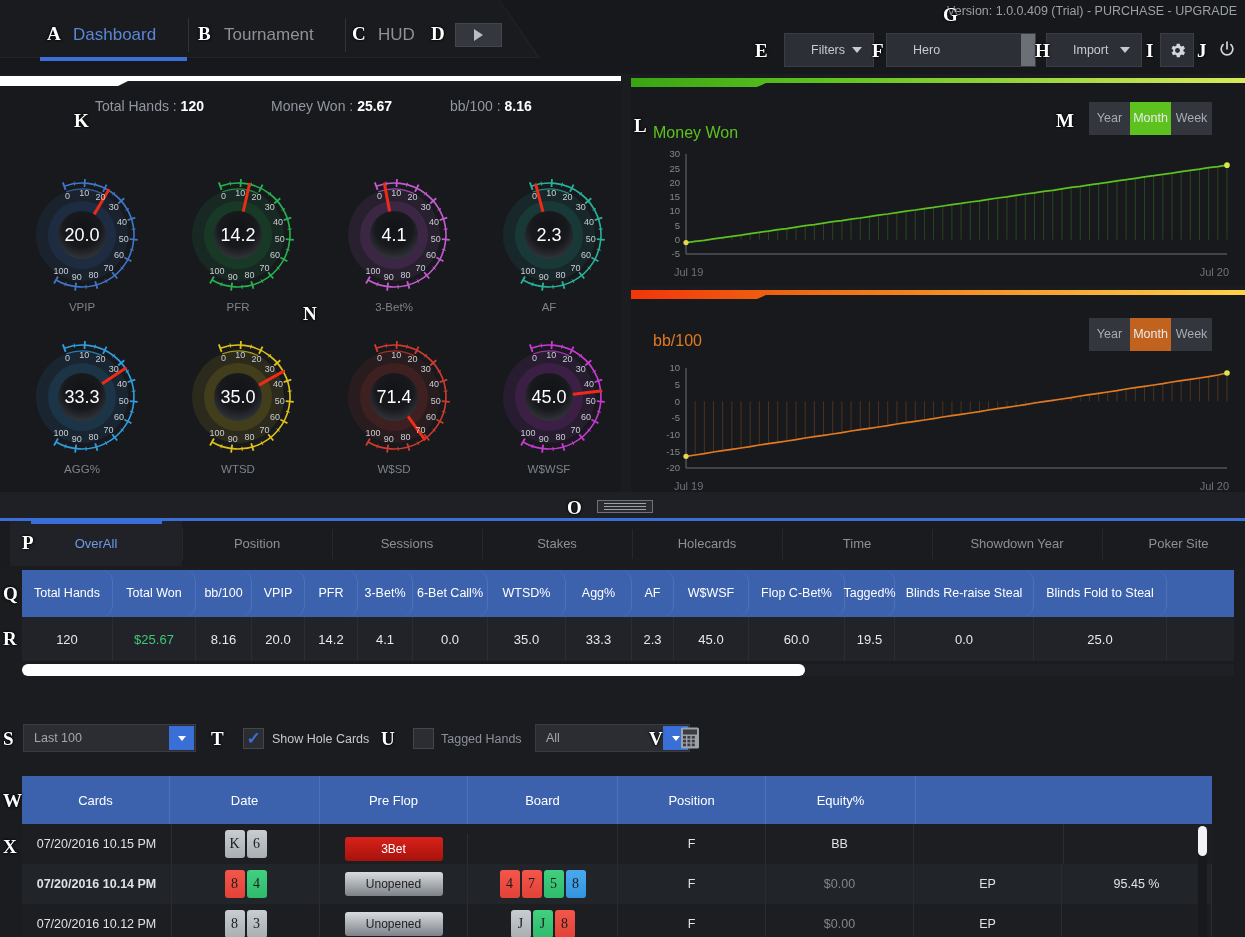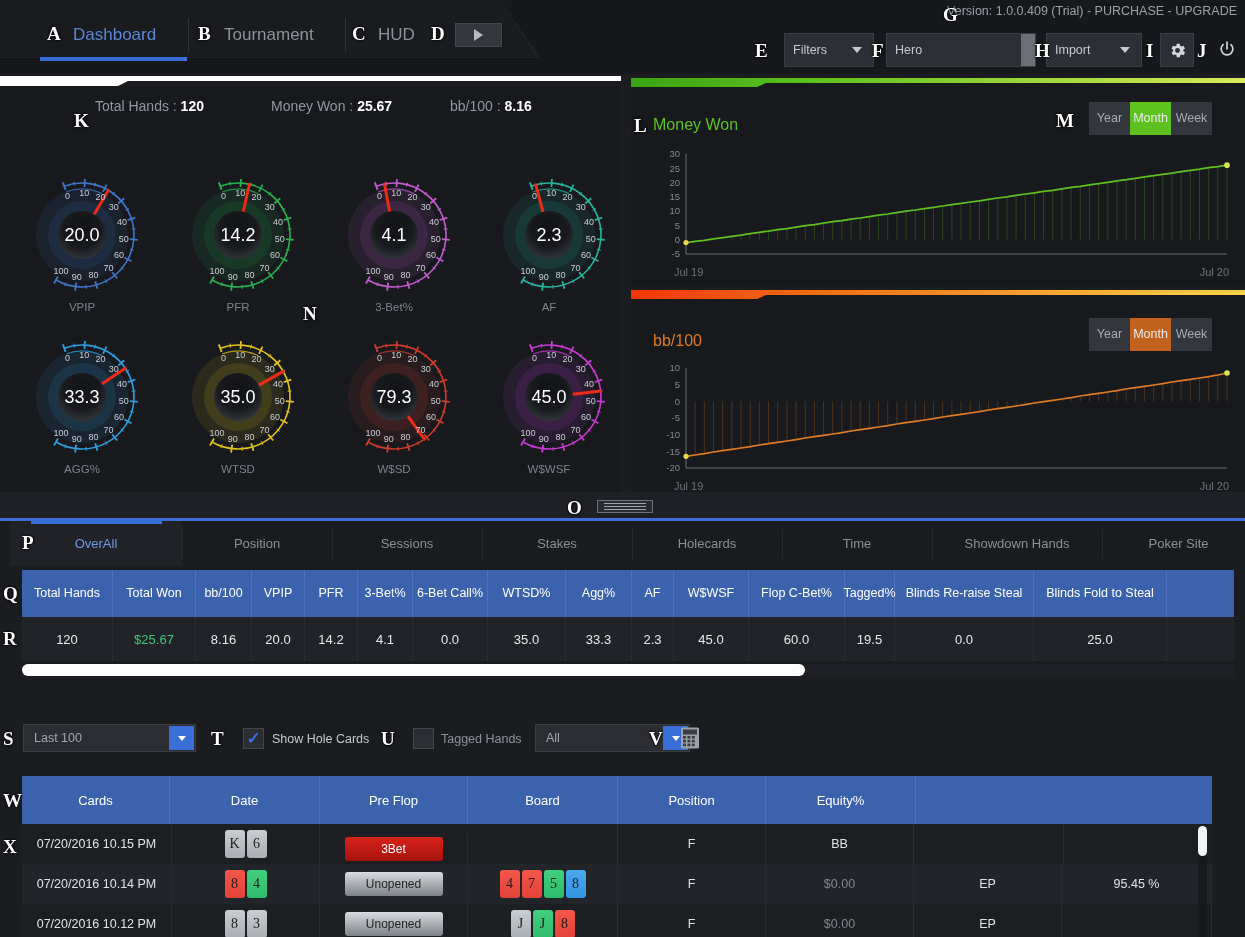--- a/index.html
+++ b/index.html
@@ -52,21 +52,21 @@
   }
   #version {
     position: absolute; right: 8px; top: 4px; font-size: 12.5px; color: #9ba0a7;
     cursor: pointer;
   }
   .ctrl {
     position: absolute; top: 33px; height: 34px;
     background: #2c2f35; border: 1px solid #3a3d44;
     display: flex; align-items: center; cursor: pointer;
   }
-  .ctrl .lbl { font-size: 12.5px; color: #c6cad0; padding-left: 8px; flex: 1; }
+  .ctrl .lbl { font-size: 12.5px; color: #c6cad0; padding-left: 26px; flex: 1; }
   .arrow-down {
     width: 0; height: 0; border-left: 5px solid transparent; border-right: 5px solid transparent;
     border-top: 6px solid #c6cad0; margin-right: 11px;
   }
   #ctrl-filters { left: 784px; width: 90px; }
   #ctrl-hero { left: 886px; width: 150px; background: #2c2f35; }
   #hero-scroll {
     width: 14px; height: 32px; background: #6b6f76; margin-left: auto;
   }
   #ctrl-import { left: 1046px; width: 96px; }
@@ -141,21 +141,21 @@
   .stab.sel { color: #6e9ae8; background: #202228; }
   #stab-cap { position: absolute; left: 31px; top: 519px; width: 131px; height: 5px; background: #3a6fd8; border-radius: 3px 3px 0 0; }
   .stabdiv { position: absolute; top: 529px; width: 1px; height: 30px; background: #26282d; }
 
   
   #statstable { position: absolute; left: 22px; top: 570px; width: 1212px; }
   #statshead { display: flex; height: 47px; background: #3c62ae; }
   #statshead div {
     display: flex; align-items: center; justify-content: center;
     font-size: 12.5px; color: #ffffff; border-right: 1px solid #4d72bb;
-    text-align: center; line-height: 1.1;
+    text-align: center; line-height: 1.1; border-radius: 12px;
   }
   #statsrow { display: flex; height: 44px; background: #212328; }
   #statsrow div {
     display: flex; align-items: center; justify-content: center;
     font-size: 13px; color: #e6e8eb; border-right: 1px solid #2b2d33;
   }
   #statsrow div.money { color: #3ec77a; }
   #hscroll {
     position: absolute; left: 22px; top: 664px; width: 1212px; height: 12px; background: #1e2025;
   }
@@ -575,21 +575,21 @@
         <span class="gnum" style="left: 59.1981px; top: 18.0576px; width: 16px; text-align: center;">10</span>
         <span class="gnum" style="left: 75.4116px; top: 22.2507px; width: 16px; text-align: center;">20</span>
         <span class="gnum" style="left: 88.6978px; top: 32.4455px; width: 16px; text-align: center;">30</span>
         <span class="gnum" style="left: 96.9444px; top: 47.0213px; width: 16px; text-align: center;">40</span>
         <span class="gnum" style="left: 98.8402px; top: 63.6605px; width: 16px; text-align: center;">50</span>
         <span class="gnum" style="left: 94.0838px; top: 79.7178px; width: 16px; text-align: center;">60</span>
         <span class="gnum" style="left: 83.4315px; top: 92.6401px; width: 16px; text-align: center;">70</span>
         <span class="gnum" style="left: 68.5768px; top: 100.373px; width: 16px; text-align: center;">80</span>
         <span class="gnum" style="left: 51.8815px; top: 101.687px; width: 16px; text-align: center;">90</span>
         <span class="gnum" style="left: 36px; top: 96.3731px; width: 16px; text-align: center;">100</span>
-        <div class="hub">79.3</div>
+        <div class="hub">71.4</div>
         <div class="glab">W$SD</div>
       </div>
       <div class="gauge" style="left: 484px; top: 246px;">
         <svg width="130" height="130" class="ring">
           <circle cx="65" cy="65" r="46" fill="#c939d4" opacity="0.1"></circle>
           <circle cx="65" cy="65" r="34" fill="#c939d4" opacity="0.13"></circle>
           <path d="M47.214952547065195 16.135983719132774 A 52 52 0 1 1 39.00000000000004 110.03332099679083" stroke="#c939d4" stroke-width="1.6" fill="none"></path>
           <path d="M49.26707340701921 21.77413944384822 A 46 46 0 0 1 85.16507275229756 23.655473870238318" stroke="#c939d4" stroke-width="1.2" fill="none" opacity="0.75"></path>
           <line x1="48.58303312036787" y1="19.894754202276403" x2="45.84687197376252" y2="12.377213235989139" stroke="#c939d4" stroke-width="1.8"></line>
           <line x1="67.51212589966131" y1="17.065782331780454" x2="67.93081354960486" y2="9.076746053743868" stroke="#c939d4" stroke-width="1.8"></line>
@@ -628,21 +628,21 @@
         <div class="hub">45.0</div>
         <div class="glab">W$WSF</div>
       </div>
     </div>
 </div>
 
 <div class="chartcard" id="card-money" style="top:78px; height:208px;">
   <div class="cardbar">
     <div class="inner" style="background:linear-gradient(90deg,#39a514 0%,#5dc21e 30%,#d9ea5a 100%);"></div>
   </div>
-  <div class="charttitle" style="top:38px; color:#5dc21e;">Money Won</div>
+  <div class="charttitle" style="top:46px; color:#5dc21e;">Money Won</div>
   <div class="rangebtns" style="top:24px;" id="mw-range">
       <div class="rangebtn">Year</div>
       <div class="rangebtn on" style="background: rgb(93, 194, 30);">Month</div>
       <div class="rangebtn">Week</div>
     </div>
   <svg id="svg-money" width="614" height="140" style="position:absolute;left:0;top:68px;">
       <line x1="55" y1="8" x2="55" y2="108" stroke="#6b6f76" stroke-width="1"></line>
       <line x1="55" y1="108" x2="596" y2="108" stroke="#6b6f76" stroke-width="1"></line>
       <line x1="64.16949152542372" y1="93.71428571428572" x2="64.16949152542372" y2="95.42857142857143" stroke="#5dc21e" stroke-width="0.8" opacity="0.33"></line>
       <line x1="73.33898305084746" y1="93.71428571428572" x2="73.33898305084746" y2="94.28571428571428" stroke="#5dc21e" stroke-width="0.8" opacity="0.33"></line>
@@ -814,21 +814,21 @@
   </div>
 <div id="blueline"></div>
 
 <div id="statstabs">
     <div class="stab sel" style="left: 10px; width: 172px;">OverAll</div>
     <div class="stab" style="left: 182px; width: 150px;">Position</div>
     <div class="stab" style="left: 332px; width: 150px;">Sessions</div>
     <div class="stab" style="left: 482px; width: 150px;">Stakes</div>
     <div class="stab" style="left: 632px; width: 150px;">Holecards</div>
     <div class="stab" style="left: 782px; width: 150px;">Time</div>
-    <div class="stab" style="left: 932px; width: 170px;">Showdown Hands</div>
+    <div class="stab" style="left: 932px; width: 170px;">Showdown Year</div>
     <div class="stab" style="left: 1102px; width: 153px;">Poker Site</div>
   </div>
 <div id="stab-cap"></div>
 
 <div id="statstable">
   <div id="statshead">
       <div style="width: 91px; flex: 0 0 91px;">Total Hands</div>
       <div style="width: 83px; flex: 0 0 83px;">Total Won</div>
       <div style="width: 56px; flex: 0 0 56px;">bb/100</div>
       <div style="width: 53px; flex: 0 0 53px;">VPIP</div>
@@ -921,21 +921,21 @@
         </div>
         <div style="width: 148px; flex: 0 0 148px; margin-top: 10px;">
           <span class="pftag threebet">3Bet</span>
         </div>
         <div style="width: 150px; flex: 0 0 150px;"></div>
         <div style="width: 148px; flex: 0 0 148px;">F</div>
         <div style="width: 148px; flex: 0 0 148px;">BB</div>
         <div style="width: 150px; flex: 0 0 150px;"></div>
       </div>
       <div class="handrow even">
-        <div style="width: 150px; flex: 0 0 150px;">07/20/2016 10.14 PM</div>
+        <div style="width: 150px; flex: 0 0 150px; font-weight: bold;">07/20/2016 10.14 PM</div>
         <div style="width: 148px; flex: 0 0 148px;">
           <span class="card h">8</span>
           <span class="card c">4</span>
         </div>
         <div style="width: 148px; flex: 0 0 148px;">
           <span class="pftag unopened">Unopened</span>
         </div>
         <div style="width: 150px; flex: 0 0 150px;">
           <span class="card h">4</span>
           <span class="card h">7</span>

